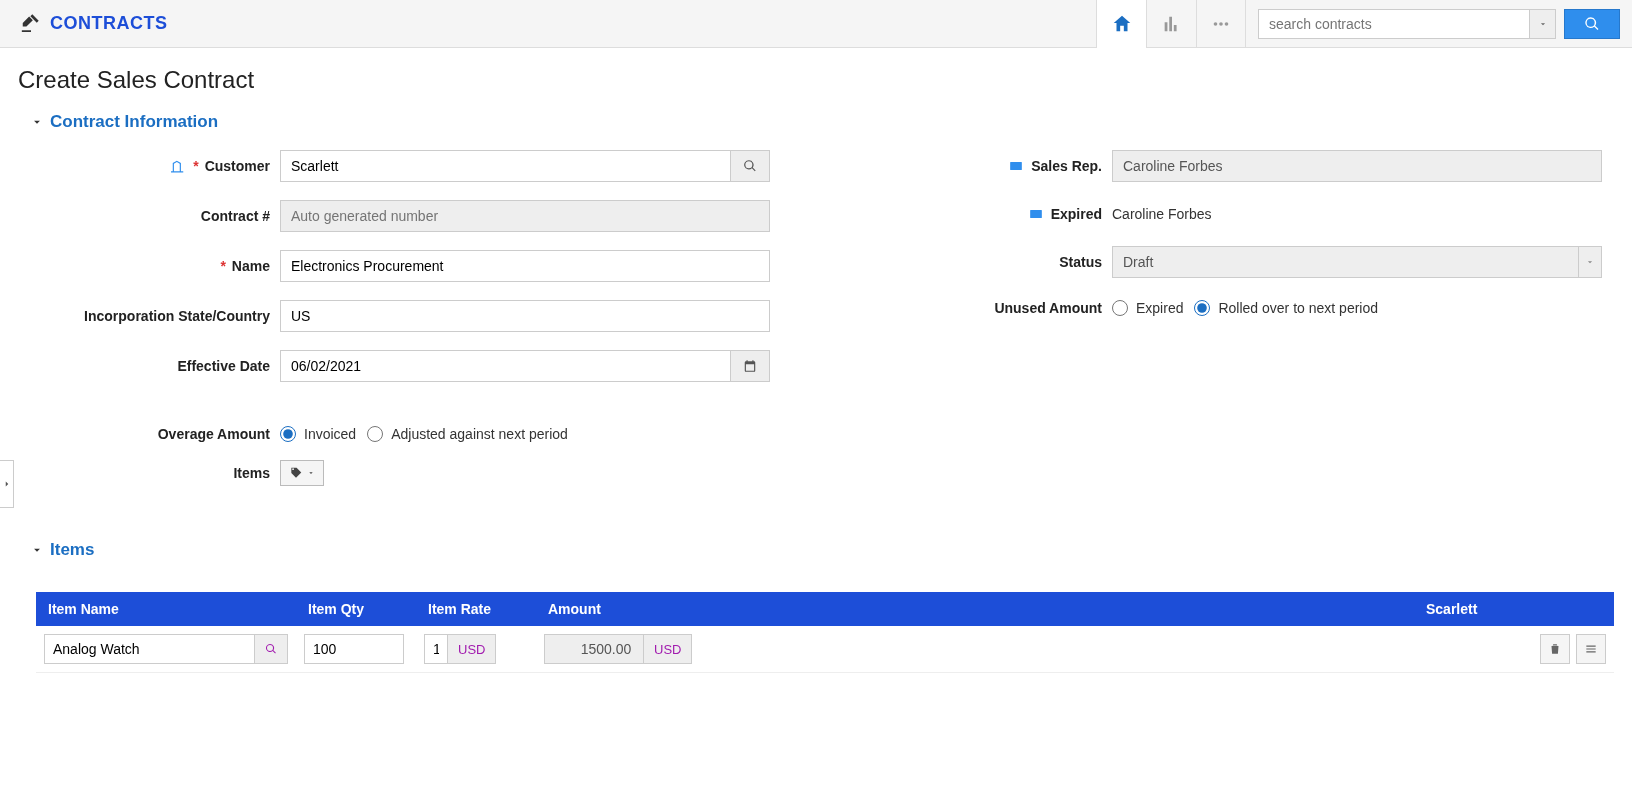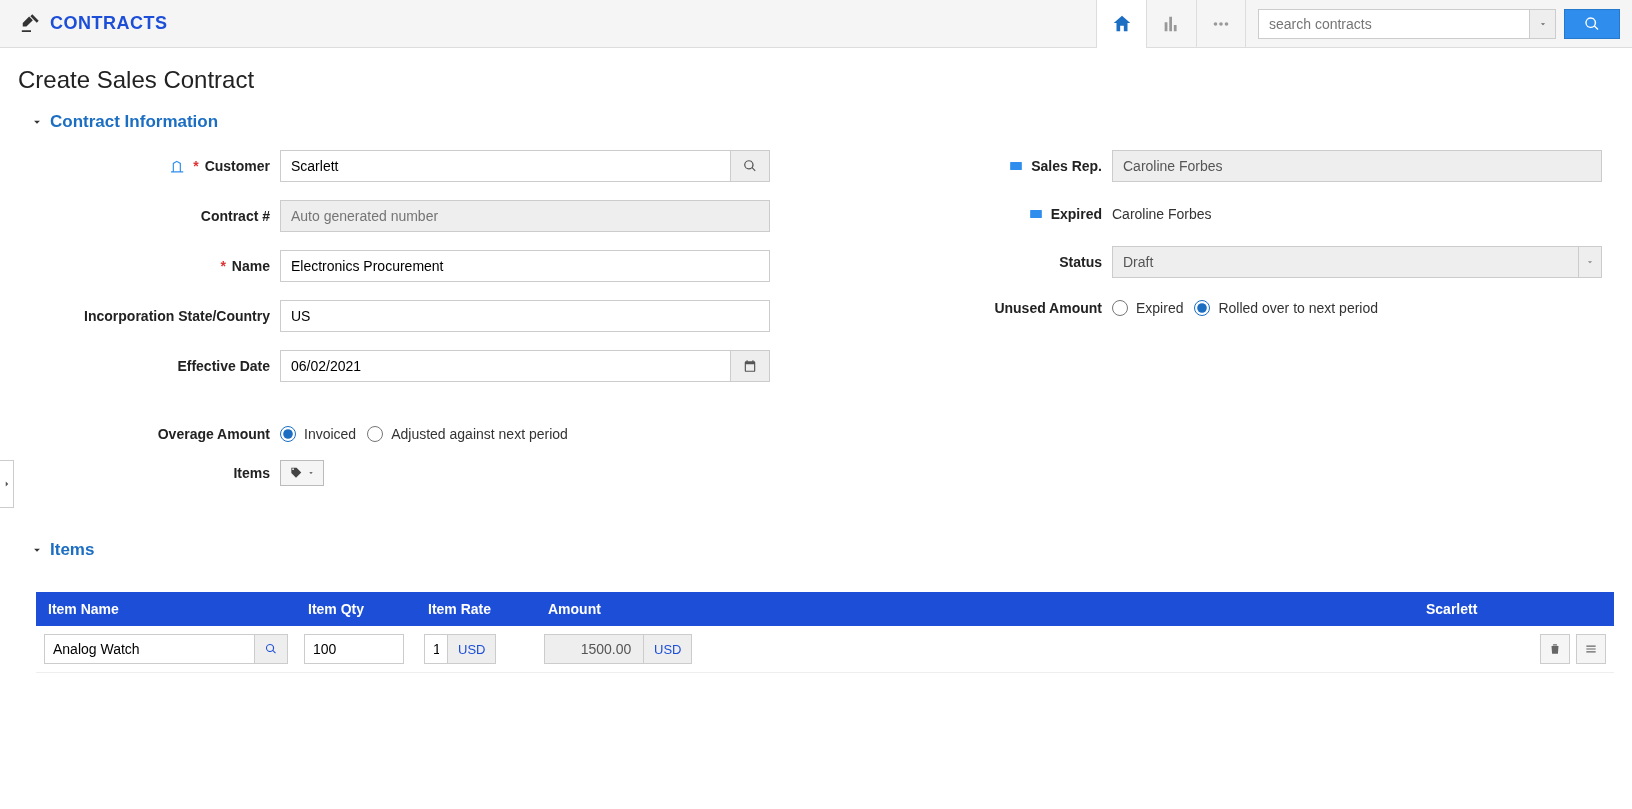--- a/index.html
+++ b/index.html
@@ -222,21 +222,21 @@
     font-size: 14px;
     outline: none;
   }
   .mini-txt[readonly]{ background:#eee; color:#555; text-align:center;}
   .mini-addon {
     border: 1px solid #ccc;
     border-left: none;
     background: #eee;
     padding: 0 10px;
     display: flex; align-items: center; justify-content: center;
-    color: #1d4ed8;
+    color: #a21caf;
     font-size: 13px;
   }
   .row-actions { display: flex; gap: 6px; justify-content: flex-end; }
   .icon-btn {
     width: 30px; height: 30px;
     border: 1px solid #ccc;
     background: #f5f5f5;
     display: flex; align-items: center; justify-content: center;
     color: #666;
   }

